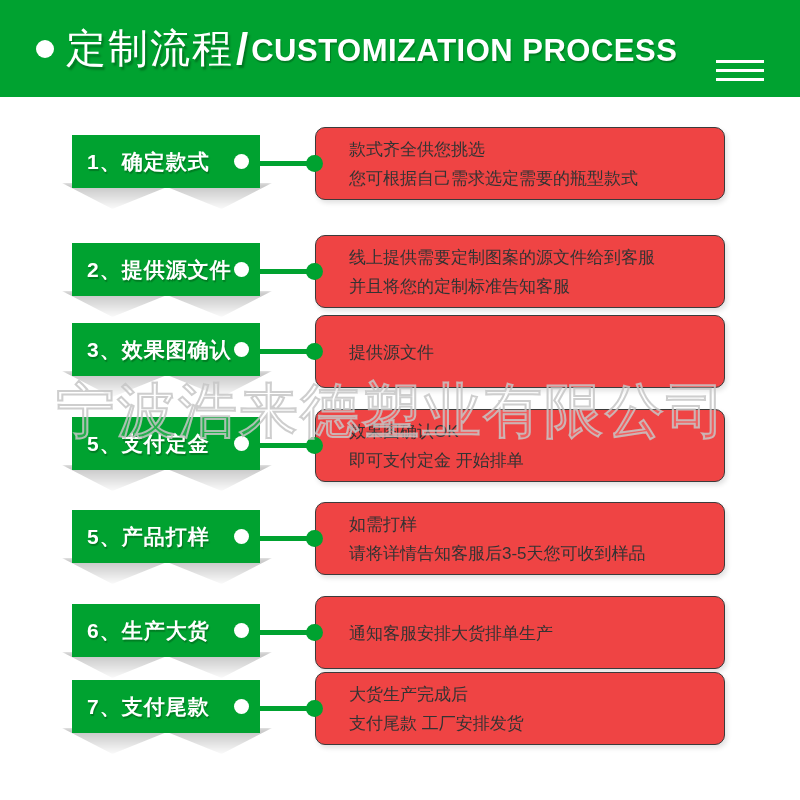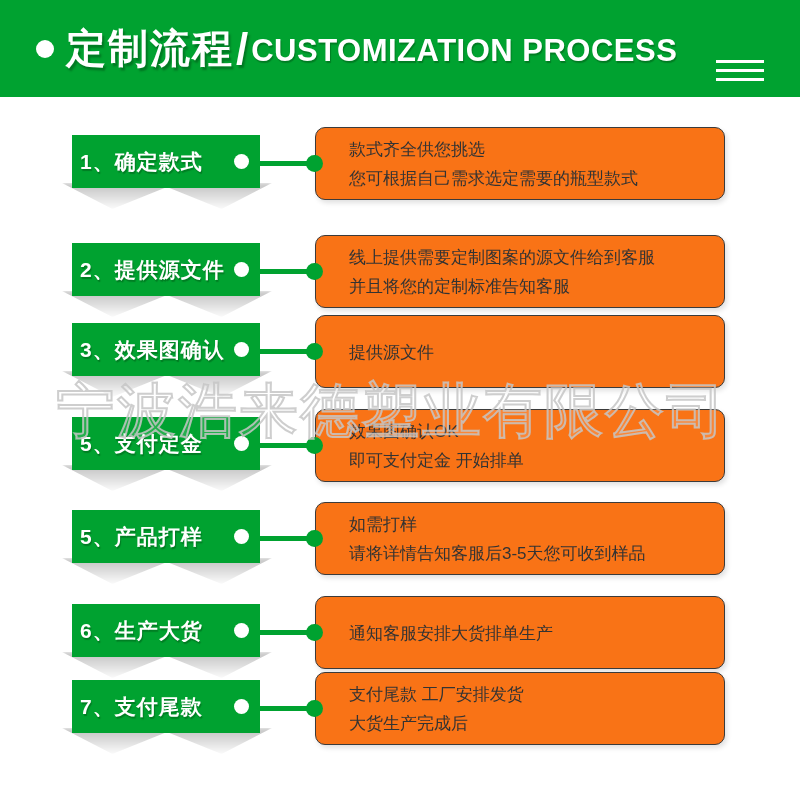--- a/index.html
+++ b/index.html
@@ -20,21 +20,21 @@
   }
   .header-inner{
     position:absolute;left:36px;top:0;height:97px;
     display:flex;align-items:center;
   }
   .bullet{
     width:18px;height:18px;border-radius:50%;background:#ffffff;
     margin-right:12px;flex:0 0 auto;
   }
   .title-zh{
-    color:#ffffff;font-size:40px;font-weight:700;letter-spacing:2px;
+    color:#ffffff;font-size:40px;font-weight:400;letter-spacing:2px;
     text-shadow:2px 3px 2px rgba(0,40,8,0.35);
     white-space:nowrap;
   }
   .title-sep{
     color:#ffffff;font-size:44px;font-weight:900;margin:0 3px 0 2px;
     text-shadow:2px 3px 2px rgba(0,40,8,0.35);
   }
   .title-en{
     color:#ffffff;font-size:31px;font-weight:bold;letter-spacing:0.5px;
     white-space:nowrap;position:relative;top:2px;
@@ -60,38 +60,38 @@
     z-index:1;
   }
   .label-box{
     position:absolute;left:72px;top:8px;width:188px;height:53px;
     background:var(--green,#00a230);
     display:flex;align-items:center;
     z-index:2;
   }
   .label-text{
     color:#ffffff;font-size:21px;font-weight:bold;letter-spacing:1px;
-    padding-left:8px;white-space:nowrap;
+    padding-left:15px;white-space:nowrap;
     text-shadow:1px 2px 1px rgba(0,40,8,0.3);
   }
   .white-dot{
     position:absolute;right:11px;top:19px;width:15px;height:15px;
     border-radius:50%;background:#ffffff;
   }
   .connector{
     position:absolute;left:258px;top:34px;width:54px;height:5px;
     background:var(--green,#00a230);z-index:2;
   }
   .green-dot{
     position:absolute;left:306px;top:28px;width:17px;height:17px;
     border-radius:50%;background:var(--green,#00a230);z-index:3;
   }
   .desc-box{
     position:absolute;left:315px;top:0;width:410px;height:73px;
-    background:#f97316;
+    background:#ef4444;
     border:1.5px solid var(--box_border,#3b3b3b);
     border-radius:10px;
     box-sizing:border-box;
     padding:7px 18px 6px 33px;
     display:flex;flex-direction:column;justify-content:center;
     box-shadow:2px 3px 5px rgba(0,0,0,0.12);
     z-index:2;
   }
   .desc-line{
     color:var(--text_dark,#333333);font-size:17px;line-height:29px;
@@ -207,18 +207,18 @@
 
 <div class="row" style="top:672px">
   <div class="label-shadow"></div>
   <div class="label-box">
     <span class="label-text">7、支付尾款</span>
     <span class="white-dot"></span>
   </div>
   <div class="connector"></div>
   <div class="green-dot"></div>
   <div class="desc-box">
+    <div class="desc-line">大货生产完成后</div>
     <div class="desc-line">支付尾款 工厂安排发货</div>
-    <div class="desc-line">大货生产完成后</div>
   </div>
 </div>
 
 <div class="watermark">宁波浩来德塑业有限公司</div>
 
 </body></html>

